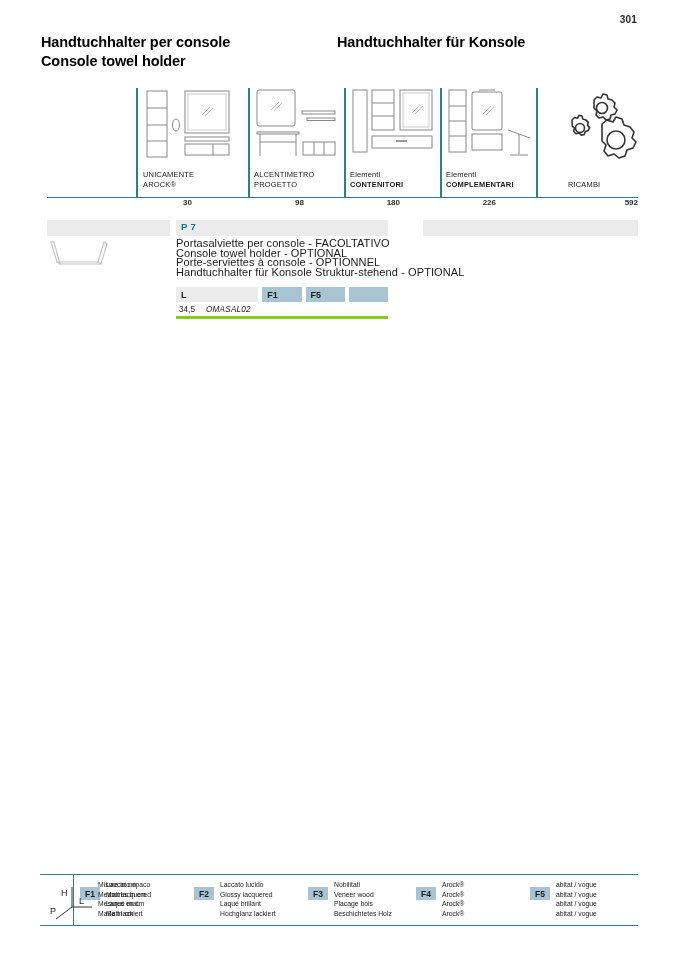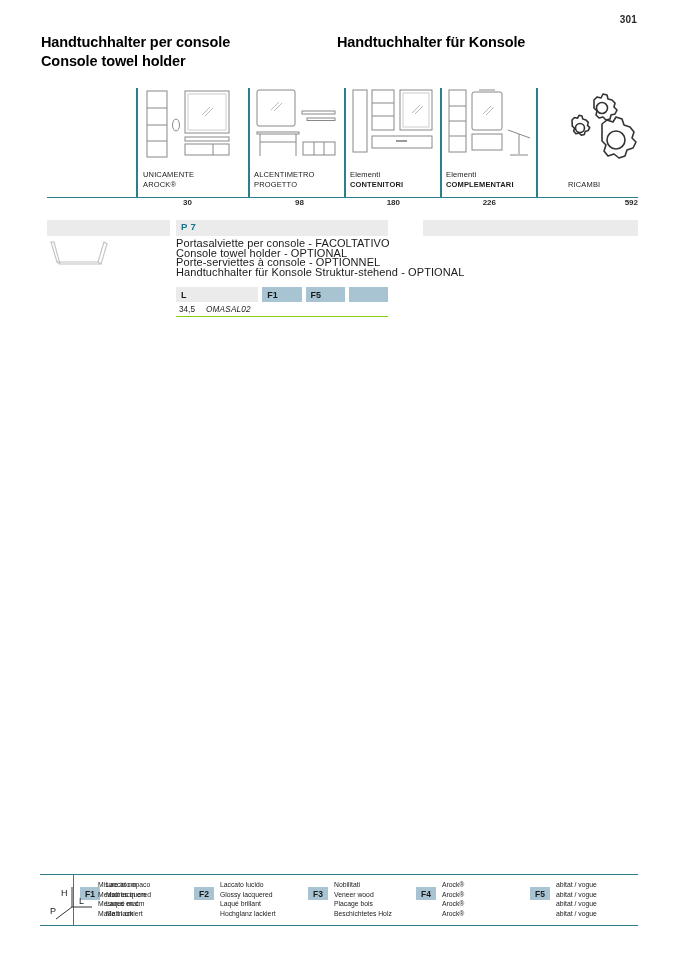--- a/index.html
+++ b/index.html
@@ -179,21 +179,21 @@
     padding-left: 5px;
     box-sizing: border-box;
     font-size: 9px;
     font-weight: 700;
     color: #1a1a1a;
   }
   .spec-row {
     display: flex;
     height: 13px;
     align-items: center;
-    border-bottom: 1px solid #84cc16;
+    border-bottom: 3px solid #84cc16;
     padding-top: 1px;
   }
   .sr-dim {
     width: 30px;
     font-size: 8.2px;
     color: #1a1a1a;
     padding-left: 3px;
     box-sizing: border-box;
   }
   .sr-code {

